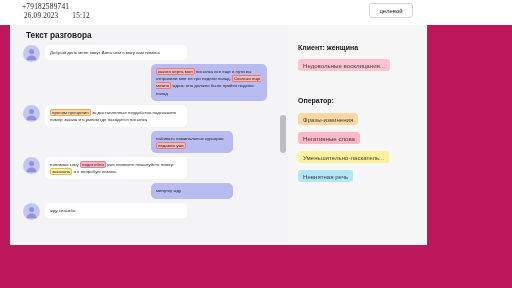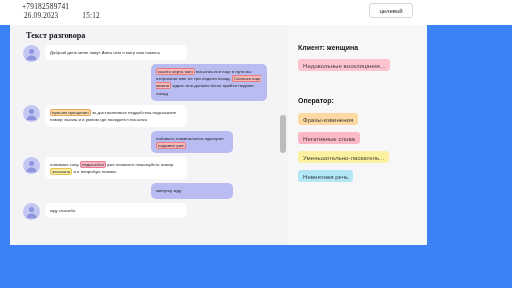--- a/index.html
+++ b/index.html
@@ -2,38 +2,38 @@
 <html><head>
 <meta charset="utf-8">
 <style>
   * { box-sizing: border-box; margin: 0; padding: 0; }
   html, body {
     width: 512px; height: 288px;
     background: #ffffff;
     font-family: "Liberation Sans", sans-serif;
     overflow: hidden;
   }
-  #root { position: relative; width: 512px; height: 288px; background: #3b82f6; }
+  #root { position: relative; width: 512px; height: 288px; background: #be185d; }
 
   
   .topbar {
     position: absolute; left: 0; top: 0; width: 512px; height: 25px;
     background: #ffffff;
   }
   .phone {
     position: absolute; left: 22px; top: 2px;
     font-size: 7.4px; color: #1b1b1b; letter-spacing: .2px;
     font-family: "Liberation Serif", serif;
   }
   .datetime {
     position: absolute; left: 24px; top: 12px;
     font-size: 7.2px; color: #2a2a2a; letter-spacing: .2px;
     font-family: "Liberation Serif", serif;
   }
-  .datetime .time { margin-left: 24px; }
+  .datetime .time { margin-left: 14px; }
   .target-btn {
     position: absolute; left: 369px; top: 3px;
     width: 44px; height: 15px;
     border: 1px solid #d6d6da; border-radius: 3px;
     background: #ffffff;
     font-size: 6px; color: #1d1d1f;
     display: flex; align-items: center; justify-content: center;
     cursor: pointer;
   }
 
@@ -45,21 +45,21 @@
   }
   .card-inner { position: relative; width: 100%; height: 100%; }
 
   
   .chat-col {
     position: absolute; left: 0; top: 0; width: 268px; height: 220px;
     background: #f4f4f6; overflow: hidden;
   }
   .chat-title {
     position: absolute; left: 16px; top: 6px;
-    font-size: 8.2px; font-weight: bold; color: #15151a; font-family: Liberation Serif, serif;
+    font-size: 8.2px; font-weight: bold; color: #15151a;
   }
   .msgs { position: absolute; left: 0; top: 20px; width: 268px; }
 
   .row { position: relative; width: 268px; margin-bottom: 4px; }
   .row.left { padding-left: 13px; }
   .row.right { }
 
   .avatar {
     position: absolute; left: 13px; top: 0;
     width: 17px; height: 17px; border-radius: 50%;

